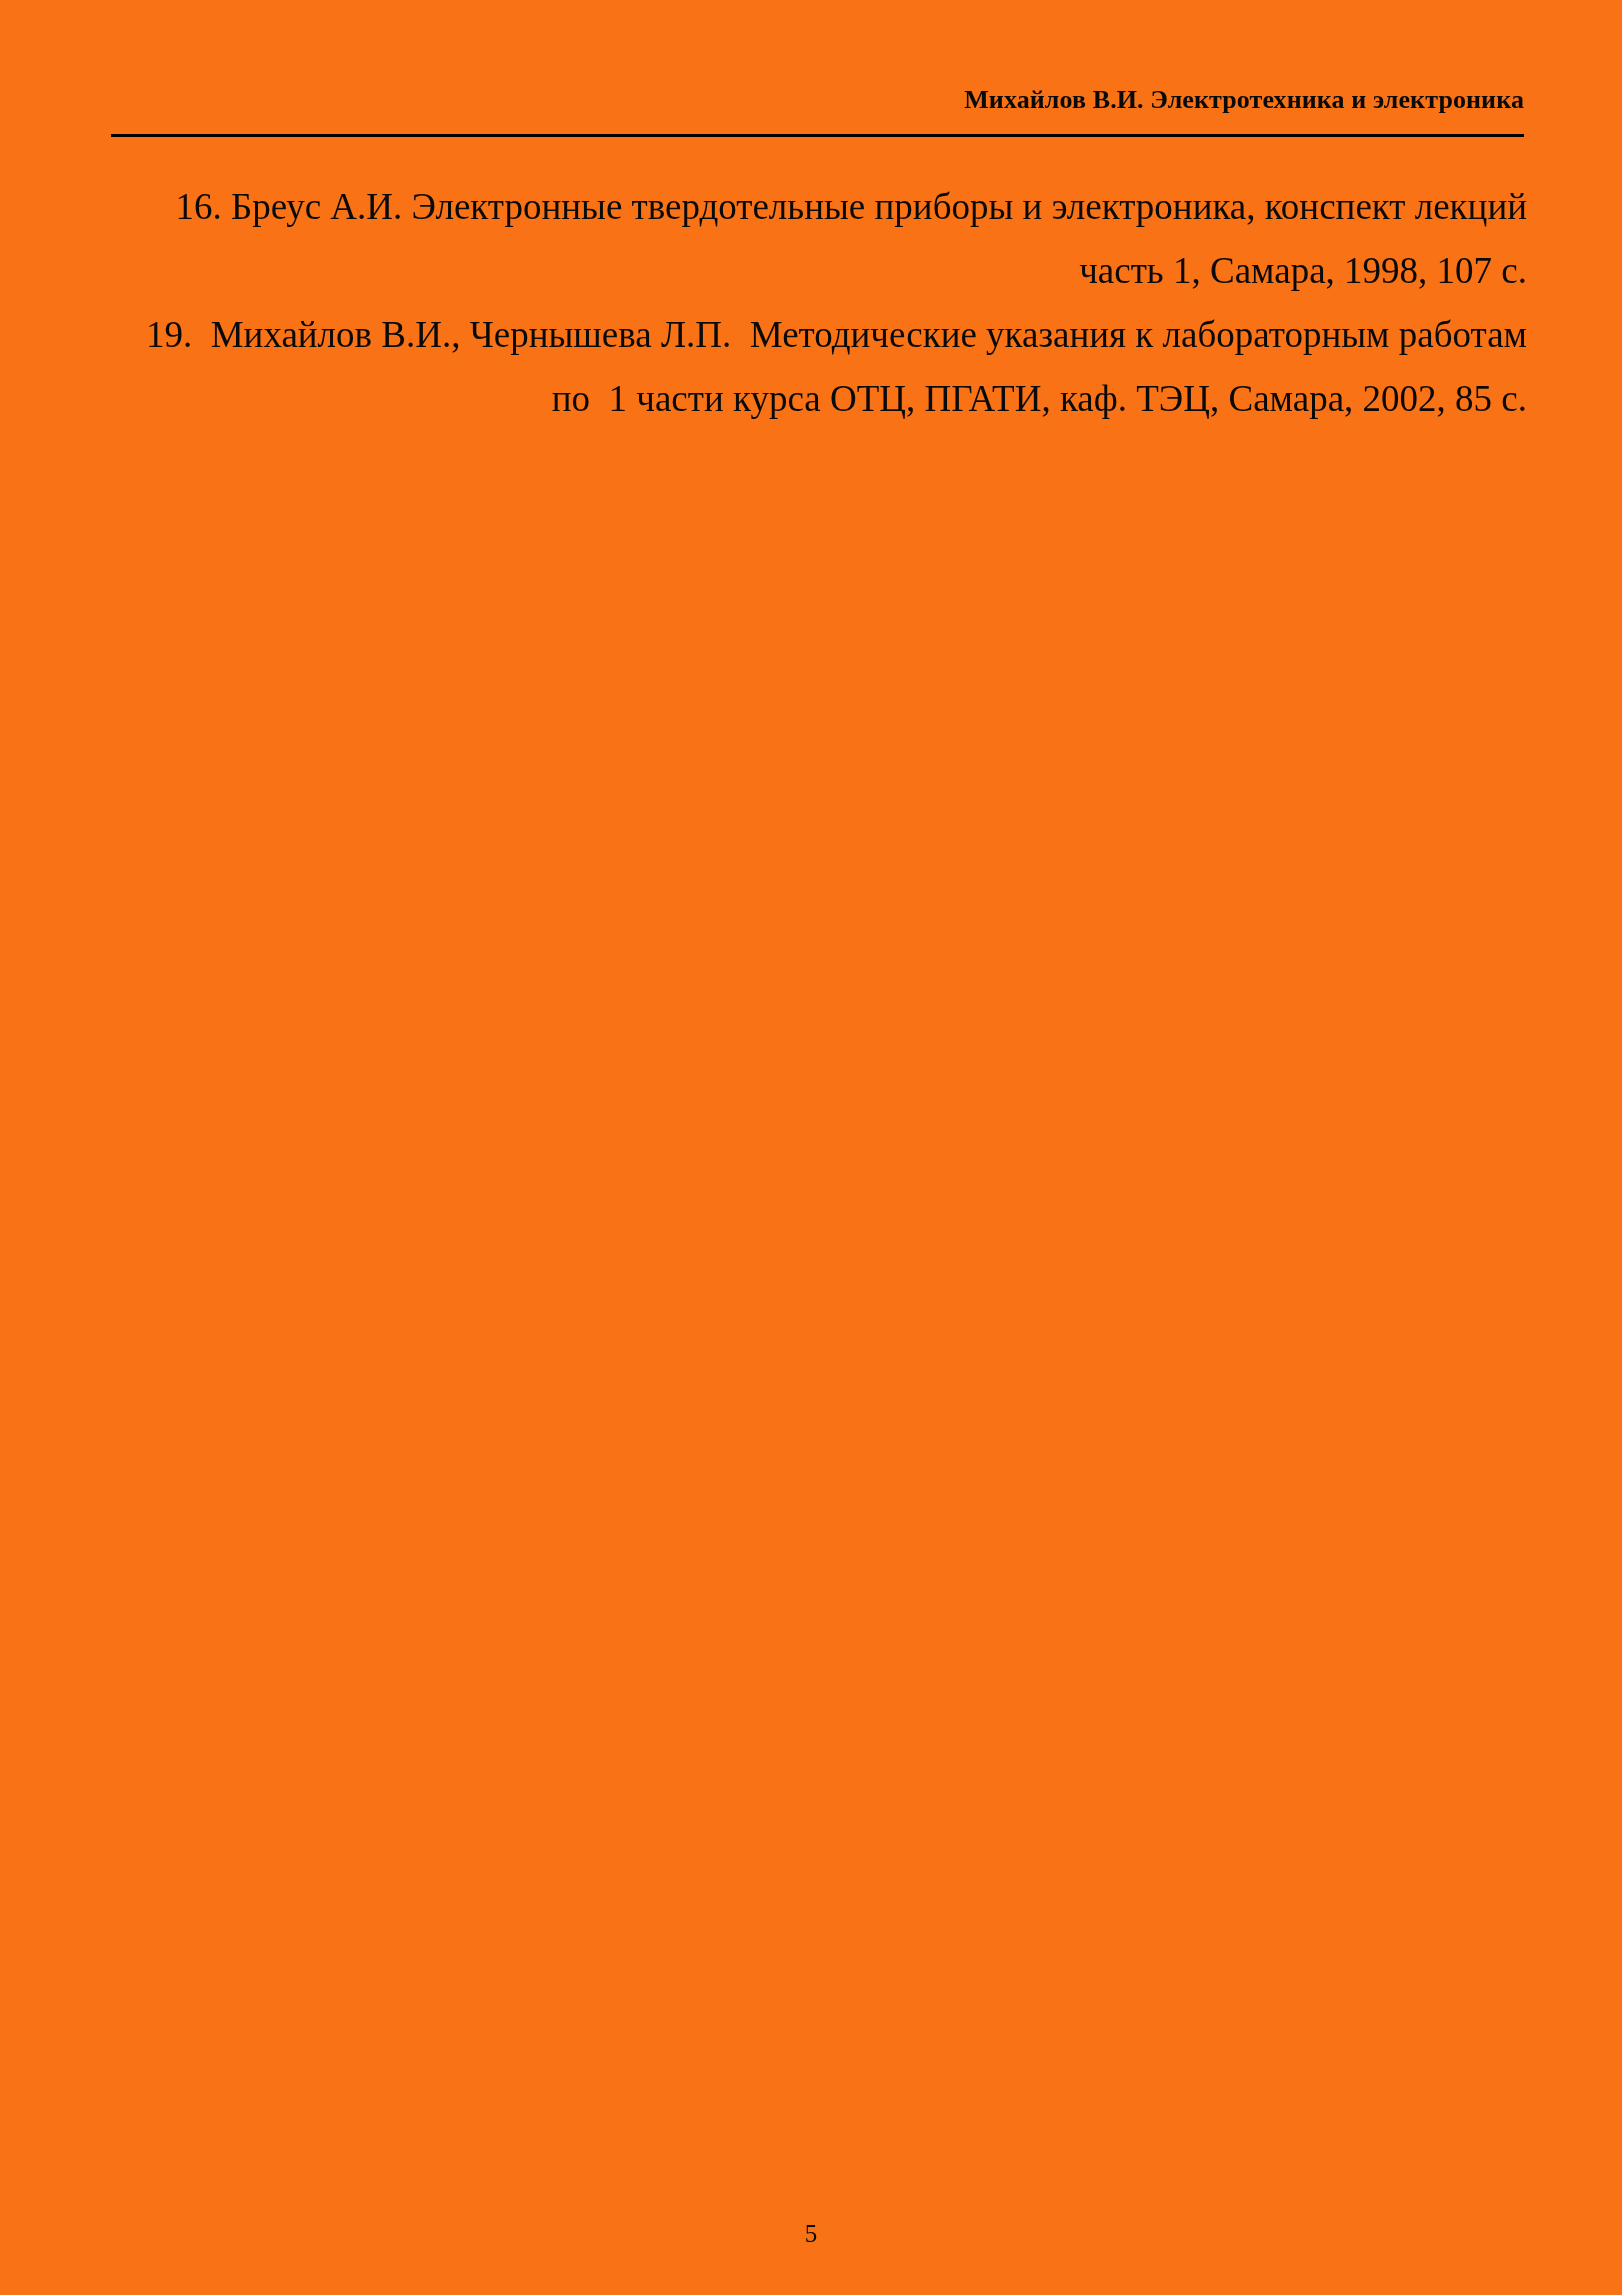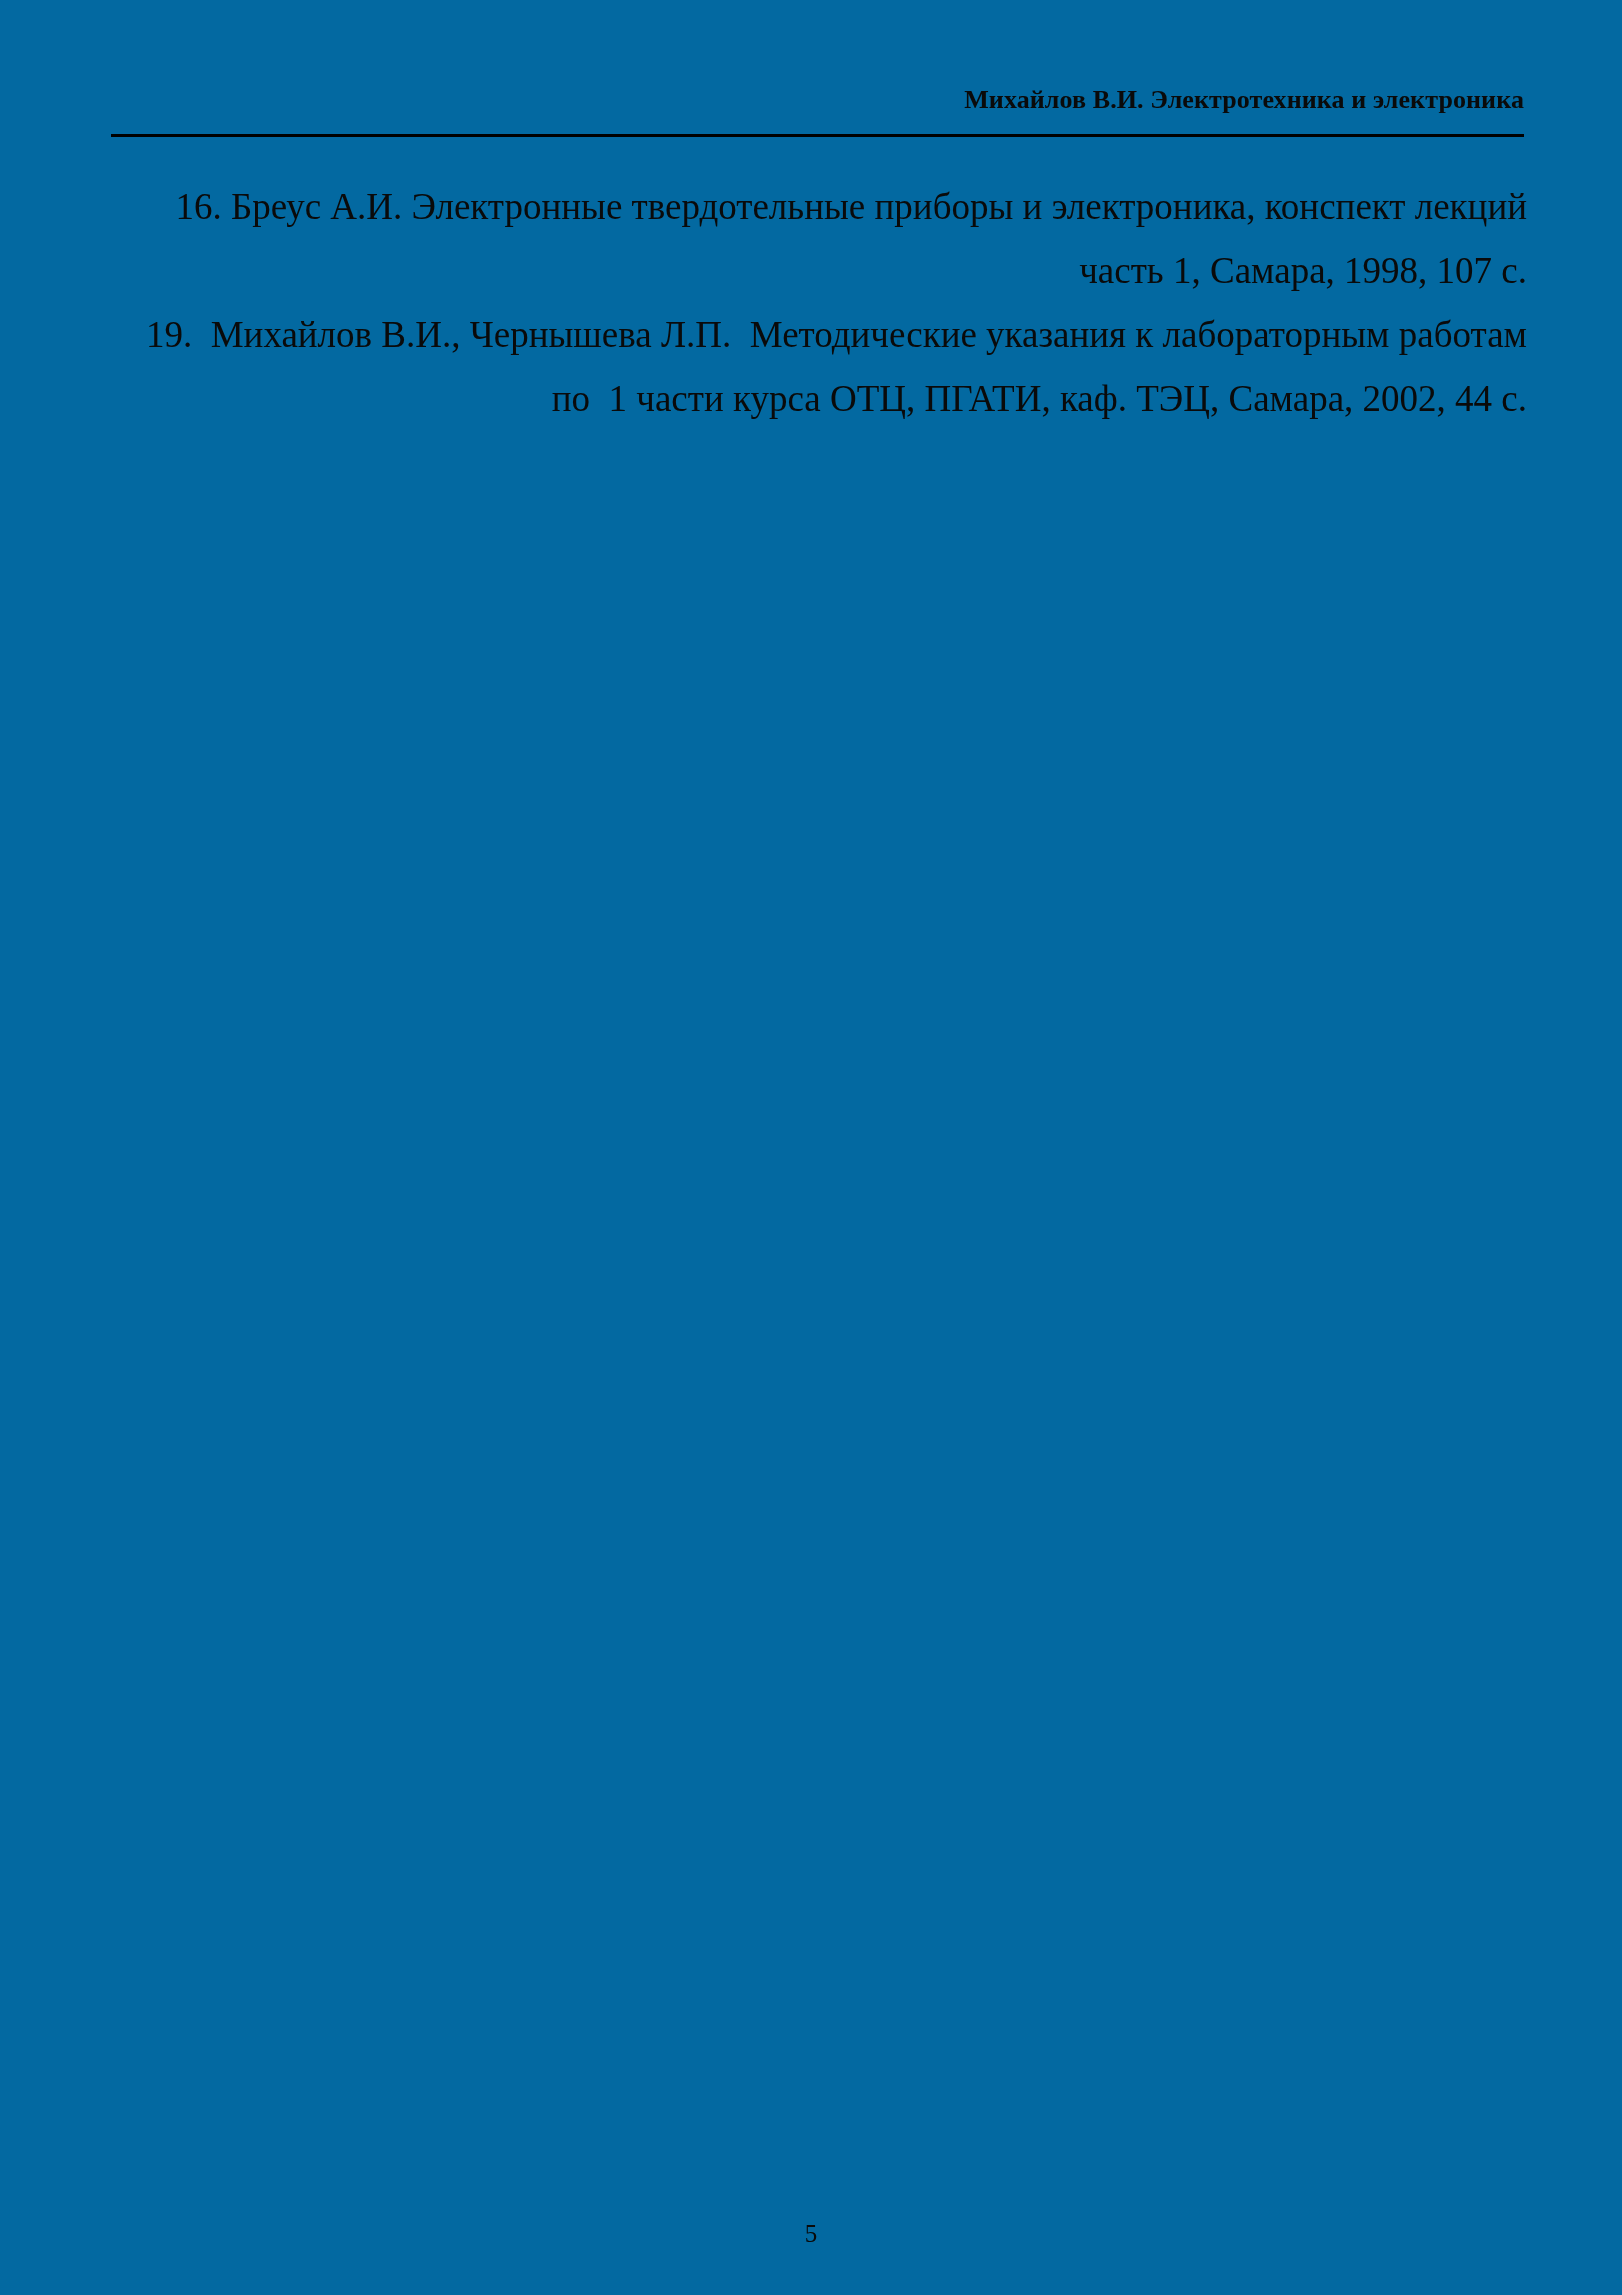--- a/index.html
+++ b/index.html
@@ -4,21 +4,21 @@
 <style>
   html, body {
     margin: 0;
     padding: 0;
     background: #e8e8e8;
   }
   .page {
     position: relative;
     width: 1622px;
     height: 2295px;
-    background: #0369a1;
+    background: #f97316;
     font-family: "Liberation Serif", "DejaVu Serif", serif;
     color: #0a0a0a;
     box-sizing: border-box;
     overflow: hidden;
   }
   .header {
     position: absolute;
     top: 85px;
     left: 111px;
     right: 98px;
@@ -65,19 +65,19 @@
 <div class="page">
 
   <div class="header">
     <span>Михайлов В.И. Электротехника и электроника</span>
   </div>
 
   <div class="header-rule"></div>
 
   <div class="content">
     <p class="ref">16. Бреус А.И. Электронные твердотельные приборы и электроника, конспект лекций часть 1, Самара, 1998, 107 с.</p>
-    <p class="ref">19.  Михайлов В.И., Чернышева Л.П.  Методические указания к лабораторным работам по  1 части курса ОТЦ, ПГАТИ, каф. ТЭЦ, Самара, 2002, 44 с.</p>
+    <p class="ref">19.  Михайлов В.И., Чернышева Л.П.  Методические указания к лабораторным работам по  1 части курса ОТЦ, ПГАТИ, каф. ТЭЦ, Самара, 2002, 85 с.</p>
   </div>
 
   <div class="page-number">5</div>
 
 </div>
 
 
 </body></html>

